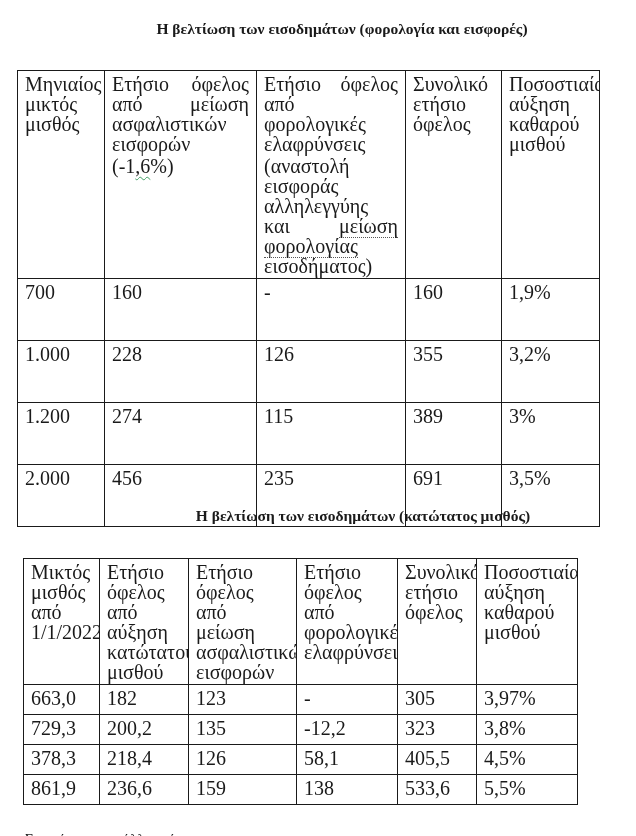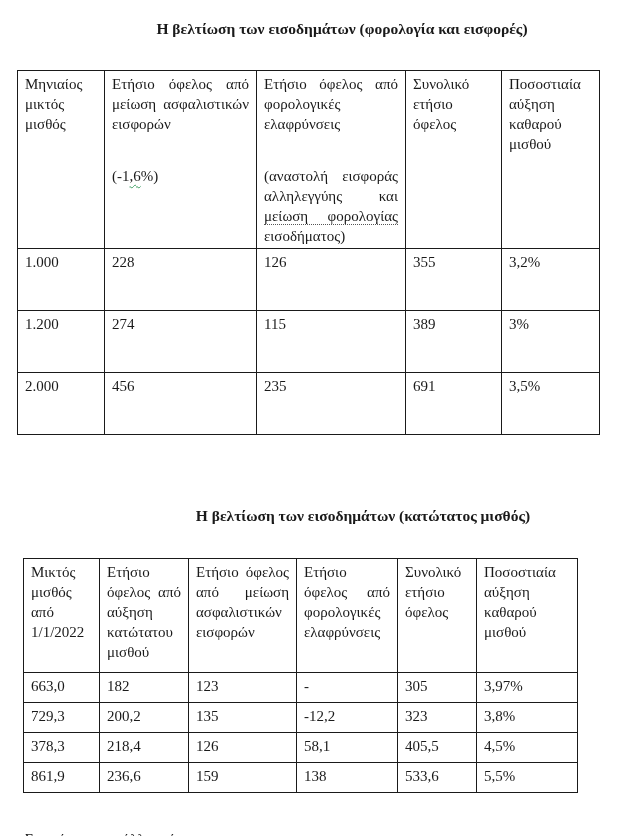--- a/index.html
+++ b/index.html
@@ -21,27 +21,27 @@
     position: absolute;
     border-collapse: collapse;
     table-layout: fixed;
   }
   #t1 { left: 17px; top: 70px; width: 582px; }
   #t2 { left: 23px; top: 558px; width: 554px; }
   td {
     border: 1px solid #1a1a1a;
     vertical-align: top;
     padding: 3px 7px 2px 7px;
-    font-size: 15px;
+    font-size: 20px;
     line-height: 20px;
     overflow: hidden;
   }
   tr.hdr td { text-align: justify; }
   tr.hdr td p { margin: 0; }
-  tr.hdr td p + p { margin-top: 32px; }
+  tr.hdr td p + p { margin-top: 2px; }
   #t1 tr.hdr  { height: 156px; }
   #t1 tr.data { height: 62px; }
   #t2 tr.hdr  { height: 114px; }
   #t2 tr.data { height: 30px; }
   .wavy {
     text-decoration: underline wavy #3f9e63 1px;
     text-underline-offset: 3px;
   }
   .dotted { border-bottom: 1px dotted #555; }
   #footer-frag {
@@ -75,20 +75,27 @@
       <td>
         <p>Ετήσιο όφελος από φορολογικές ελαφρύνσεις</p>
         <p><span>(αναστολή εισφοράς αλληλεγγύης και </span><span class="dotted">μείωση φορολογίας</span><span> εισοδήματος)</span></p>
       </td>
       <td>
           <p>Συνολικό ετήσιο όφελος</p>
         </td>
       <td>
           <p>Ποσοστιαία αύξηση καθαρού μισθού</p>
         </td>
+    </tr>
+    <tr class="data">
+      <td>700</td>
+      <td>160</td>
+      <td>-</td>
+      <td>160</td>
+      <td>1,9%</td>
     </tr>
     <tr class="data">
       <td>1.000</td>
       <td>228</td>
       <td>126</td>
       <td>355</td>
       <td>3,2%</td>
     </tr>
     <tr class="data">
       <td>1.200</td>

